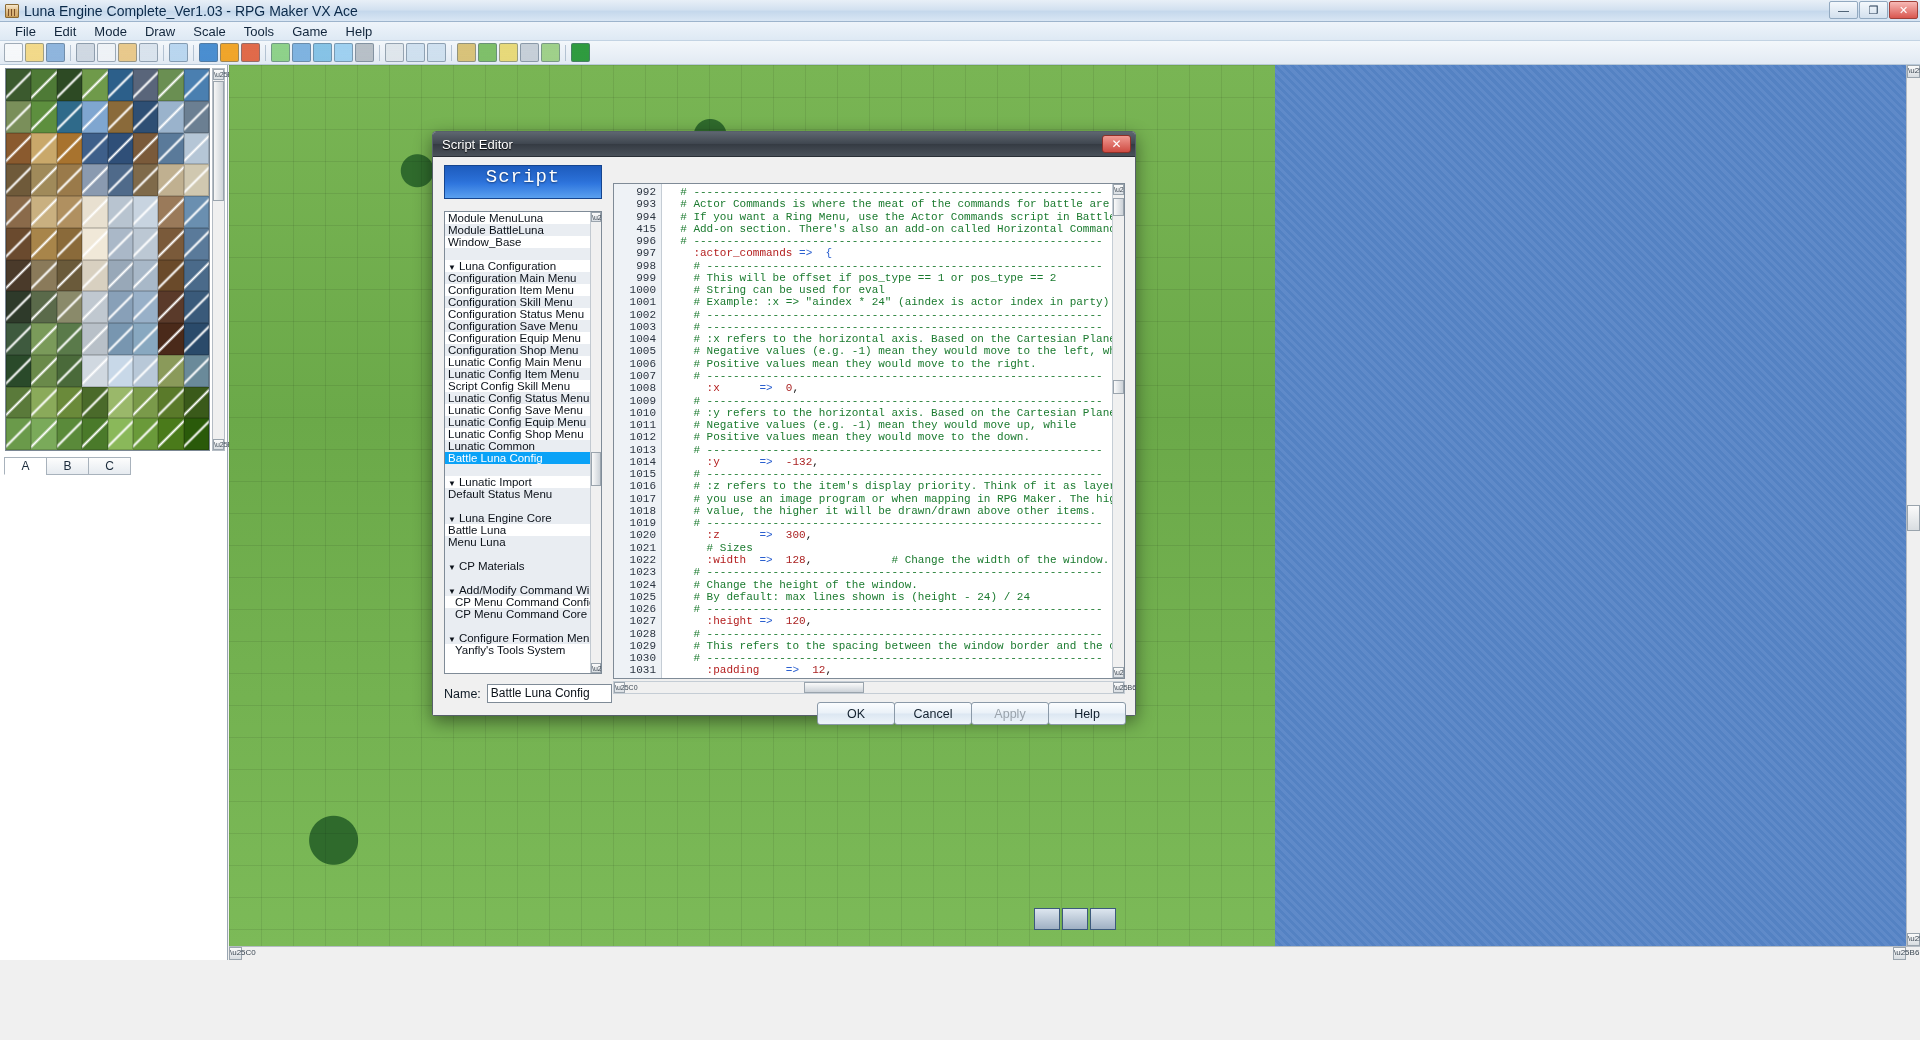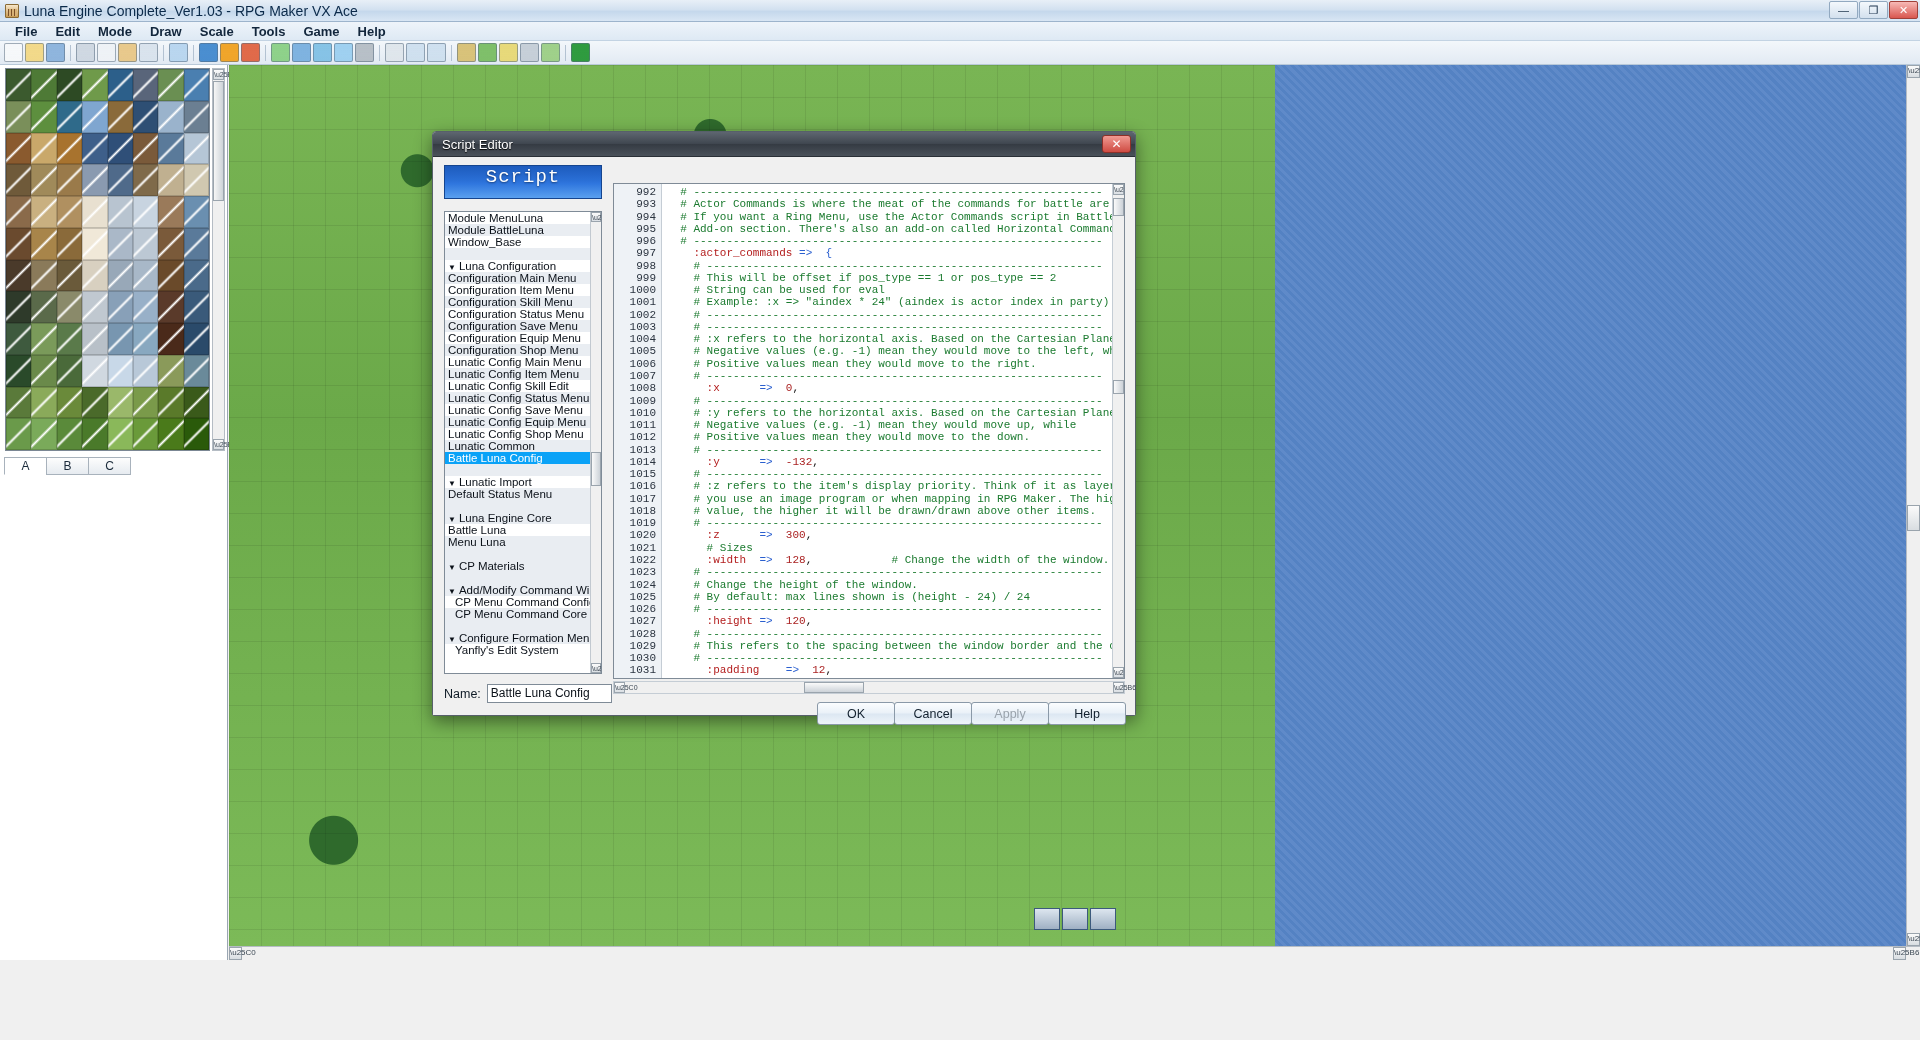--- a/index.html
+++ b/index.html
@@ -40,21 +40,21 @@
   }
   .tb-btn.close { background: linear-gradient(to bottom,#f7b9b6,#d9574f); border-color:#a04039; color:#fff; }
 
   
   .menubar {
     position: absolute; top: 22px; left: 0; width: 1920px; height: 19px;
     background: linear-gradient(to bottom,#eef4fa,#dee9f4);
     display: flex; align-items: center; padding-left: 6px;
     border-bottom: 1px solid #c3d3e3;
   }
-  .menubar .mi { padding: 8px 9px; font-size: 13px; color: #12263c; font-weight: bold; }
+  .menubar .mi { padding: 8px 9px; font-size: 13px; color: #12263c; }
 
   
   .toolbar {
     position: absolute; top: 41px; left: 0; width: 1920px; height: 24px;
     background: linear-gradient(to bottom,#f3f7fb,#e2eaf3);
     display: flex; align-items: center; padding-left: 4px; gap: 2px;
     border-bottom: 1px solid #b9c9d9;
   }
   .tool { width: 19px; height: 19px; border-radius: 2px; position: relative; flex: none; }
   .tsep { width: 1px; height: 16px; background: #b3c2d2; margin: 0 3px; flex: none; }
@@ -448,21 +448,21 @@
             <div class="sl-row group"><span class="car">▼</span><span>Luna Configuration</span></div>
             <div class="sl-row alt"><span>Configuration Main Menu</span></div>
             <div class="sl-row"><span>Configuration Item Menu</span></div>
             <div class="sl-row alt"><span>Configuration Skill Menu</span></div>
             <div class="sl-row"><span>Configuration Status Menu</span></div>
             <div class="sl-row alt"><span>Configuration Save Menu</span></div>
             <div class="sl-row"><span>Configuration Equip Menu</span></div>
             <div class="sl-row alt"><span>Configuration Shop Menu</span></div>
             <div class="sl-row"><span>Lunatic Config Main Menu</span></div>
             <div class="sl-row alt"><span>Lunatic Config Item Menu</span></div>
-            <div class="sl-row"><span>Lunatic Config Skill Edit</span></div>
+            <div class="sl-row"><span>Script Config Skill Menu</span></div>
             <div class="sl-row alt"><span>Lunatic Config Status Menu</span></div>
             <div class="sl-row"><span>Lunatic Config Save Menu</span></div>
             <div class="sl-row alt"><span>Lunatic Config Equip Menu</span></div>
             <div class="sl-row"><span>Lunatic Config Shop Menu</span></div>
             <div class="sl-row alt"><span>Lunatic Common</span></div>
             <div class="sl-row selected"><span>Battle Luna Config</span></div>
             <div class="sl-row blank"><span></span></div>
             <div class="sl-row group"><span class="car">▼</span><span>Lunatic Import</span></div>
             <div class="sl-row alt"><span>Default Status Menu</span></div>
             <div class="sl-row blank"><span></span></div>
@@ -470,40 +470,40 @@
             <div class="sl-row"><span>Battle Luna</span></div>
             <div class="sl-row alt"><span>Menu Luna</span></div>
             <div class="sl-row blank"><span></span></div>
             <div class="sl-row group alt"><span class="car">▼</span><span>CP Materials</span></div>
             <div class="sl-row blank"><span></span></div>
             <div class="sl-row group alt"><span class="car">▼</span><span>Add/Modify Command Wind</span></div>
             <div class="sl-row indent"><span>CP Menu Command Config</span></div>
             <div class="sl-row indent alt"><span>CP Menu Command Core</span></div>
             <div class="sl-row blank"><span></span></div>
             <div class="sl-row group alt"><span class="car">▼</span><span>Configure Formation Menu</span></div>
-            <div class="sl-row indent"><span>Yanfly's Edit System</span></div>
+            <div class="sl-row indent"><span>Yanfly's Tools System</span></div>
           </div>
         <div class="sl-scroll">
           <div class="sl-ar up">\u25B2</div>
           <div class="sl-thumb"></div>
           <div class="sl-ar dn">\u25BC</div>
         </div>
       </div>
 
       <div class="namerow">
         <span class="nl">Name:</span>
         <div class="nameinput">Battle Luna Config</div>
       </div>
 
       <div class="codearea">
         <div class="gutter" id="gutter">
             <div>992</div>
             <div>993</div>
             <div>994</div>
-            <div>995</div>
+            <div>415</div>
             <div>996</div>
             <div>997</div>
             <div>998</div>
             <div>999</div>
             <div>1000</div>
             <div>1001</div>
             <div>1002</div>
             <div>1003</div>
             <div>1004</div>
             <div>1005</div>

